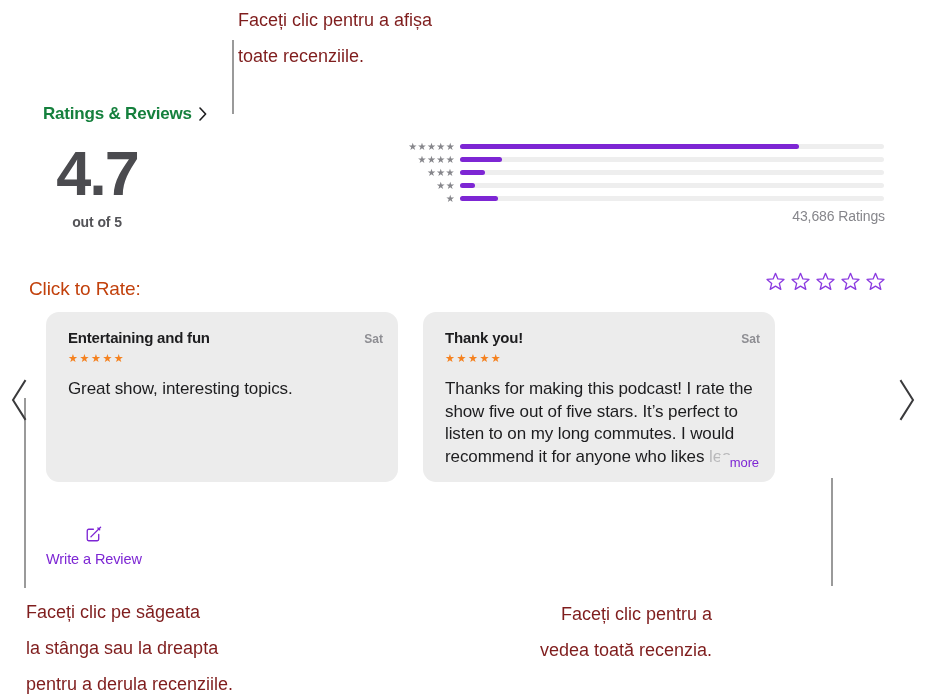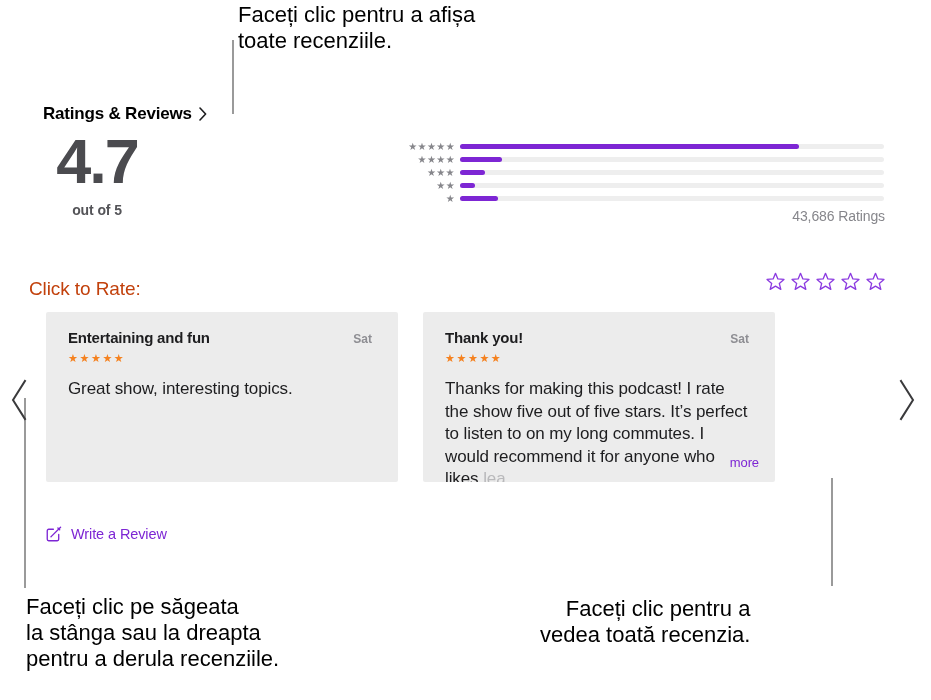--- a/index.html
+++ b/index.html
@@ -12,23 +12,23 @@
     height: 700px;
     position: relative;
     overflow: hidden;
     font-family: "Liberation Sans", sans-serif;
     -webkit-font-smoothing: antialiased;
   }
 
   
   .callout {
     position: absolute;
-    color: #000000;
-    font-size: 22px;
-    line-height: 26px;
+    color: #7f1d1d;
+    font-size: 18px;
+    line-height: 36px;
     font-family: "Liberation Sans", sans-serif;
     white-space: pre-line;
   }
   #callout-top      { left: 238px; top: 2px; }
   #callout-bottom-left  { left: 26px; top: 594px; }
   #callout-bottom-right { left: 540px; top: 596px; text-align: right; }
 
   
   .leader {
     position: absolute;
@@ -53,34 +53,34 @@
     position: absolute;
     left: 43px;
     top: 8px;
     display: flex;
     align-items: center;
     gap: 7px;
   }
   #ratings-header .title {
     font-size: 17px;
     font-weight: bold;
-    color: #000000;
+    color: #15803d;
     letter-spacing: -0.2px;
   }
   .chevron-right-small {
     width: 8px;
     height: 14px;
     display: block;
   }
 
   
   #score-block {
     position: absolute;
     left: 42px;
-    top: 32px;
+    top: 44px;
     width: 110px;
     text-align: center;
   }
   #score-value {
     font-size: 63px;
     font-weight: bold;
     color: #4b4b4f;
     line-height: 66px;
     letter-spacing: -2px;
   }
@@ -164,23 +164,23 @@
     top: 216px;
     width: 839px;
     display: flex;
     gap: 25px;
   }
   .review-card {
     position: relative;
     width: 352px;
     height: 170px;
     background: #ececec;
-    border-radius: 2px;
+    border-radius: 13px;
     box-sizing: border-box;
-    padding: 17px 26px 0 22px;
+    padding: 17px 15px 0 22px;
     overflow: hidden;
   }
   .review-head {
     display: flex;
     justify-content: space-between;
     align-items: baseline;
   }
   .review-title {
     font-size: 15px;
     font-weight: bold;
@@ -222,20 +222,21 @@
   #write-review {
     position: absolute;
     left: 46px;
     top: 430px;
     display: flex;
     align-items: center;
     gap: 9px;
     color: #7d26d4;
     font-size: 14.5px;
     letter-spacing: -0.1px;
+    flex-direction: column;
   }
 
   
   .carousel-arrow {
     position: absolute;
     display: block;
   }
   #arrow-prev { left: 8px;  top: 378px; }
   #arrow-next { left: 896px; top: 378px; }
 </style>

